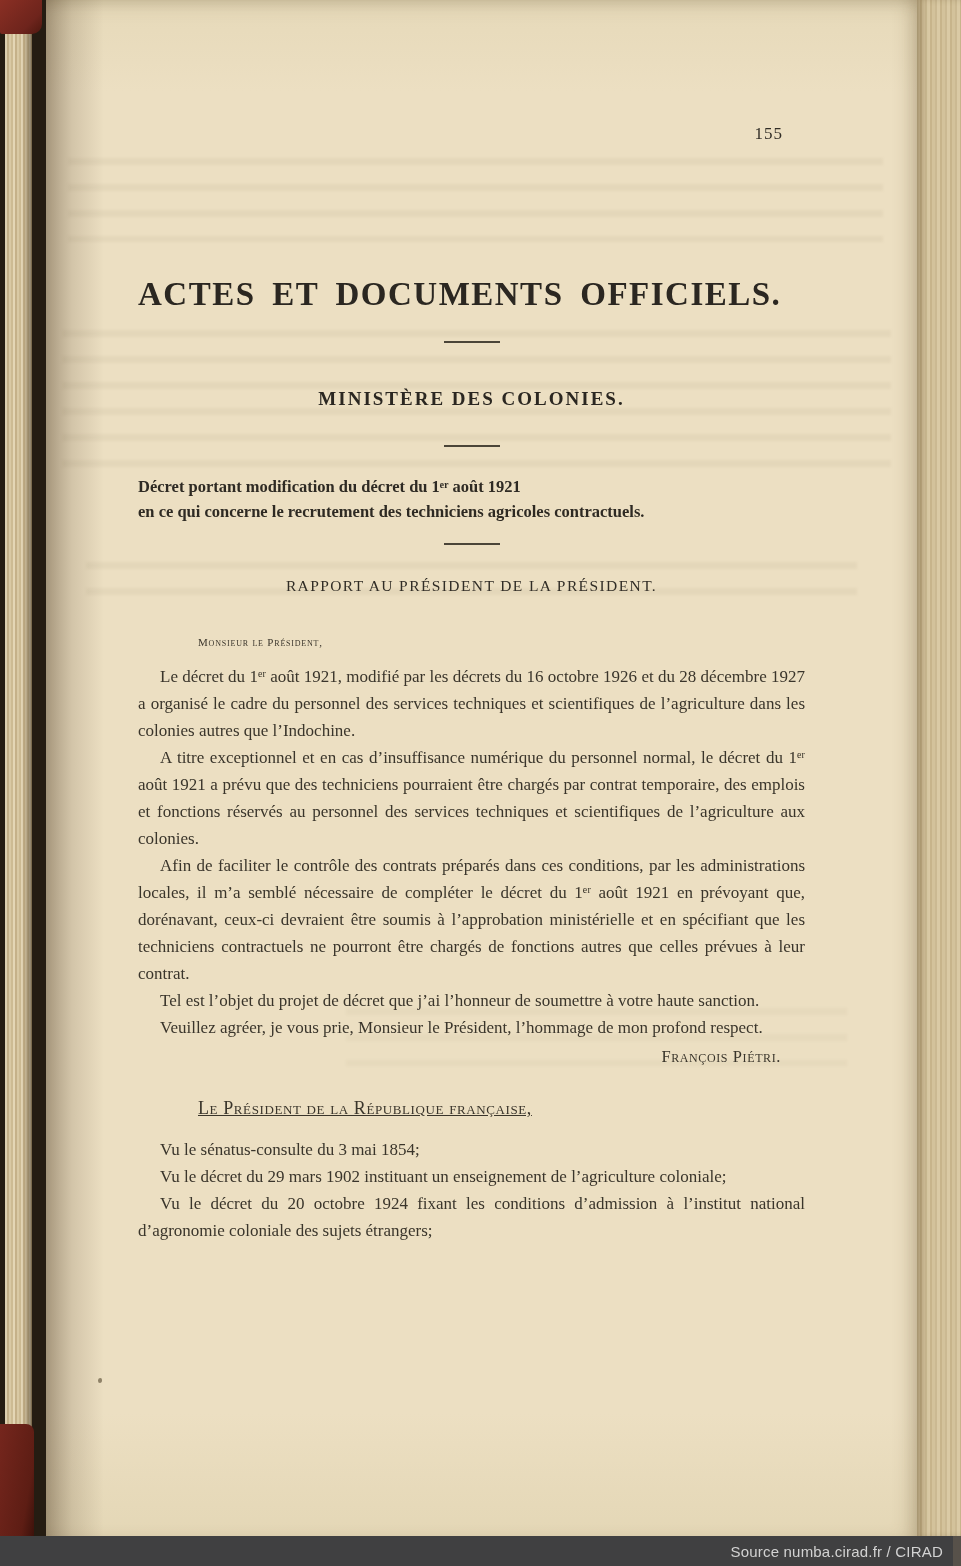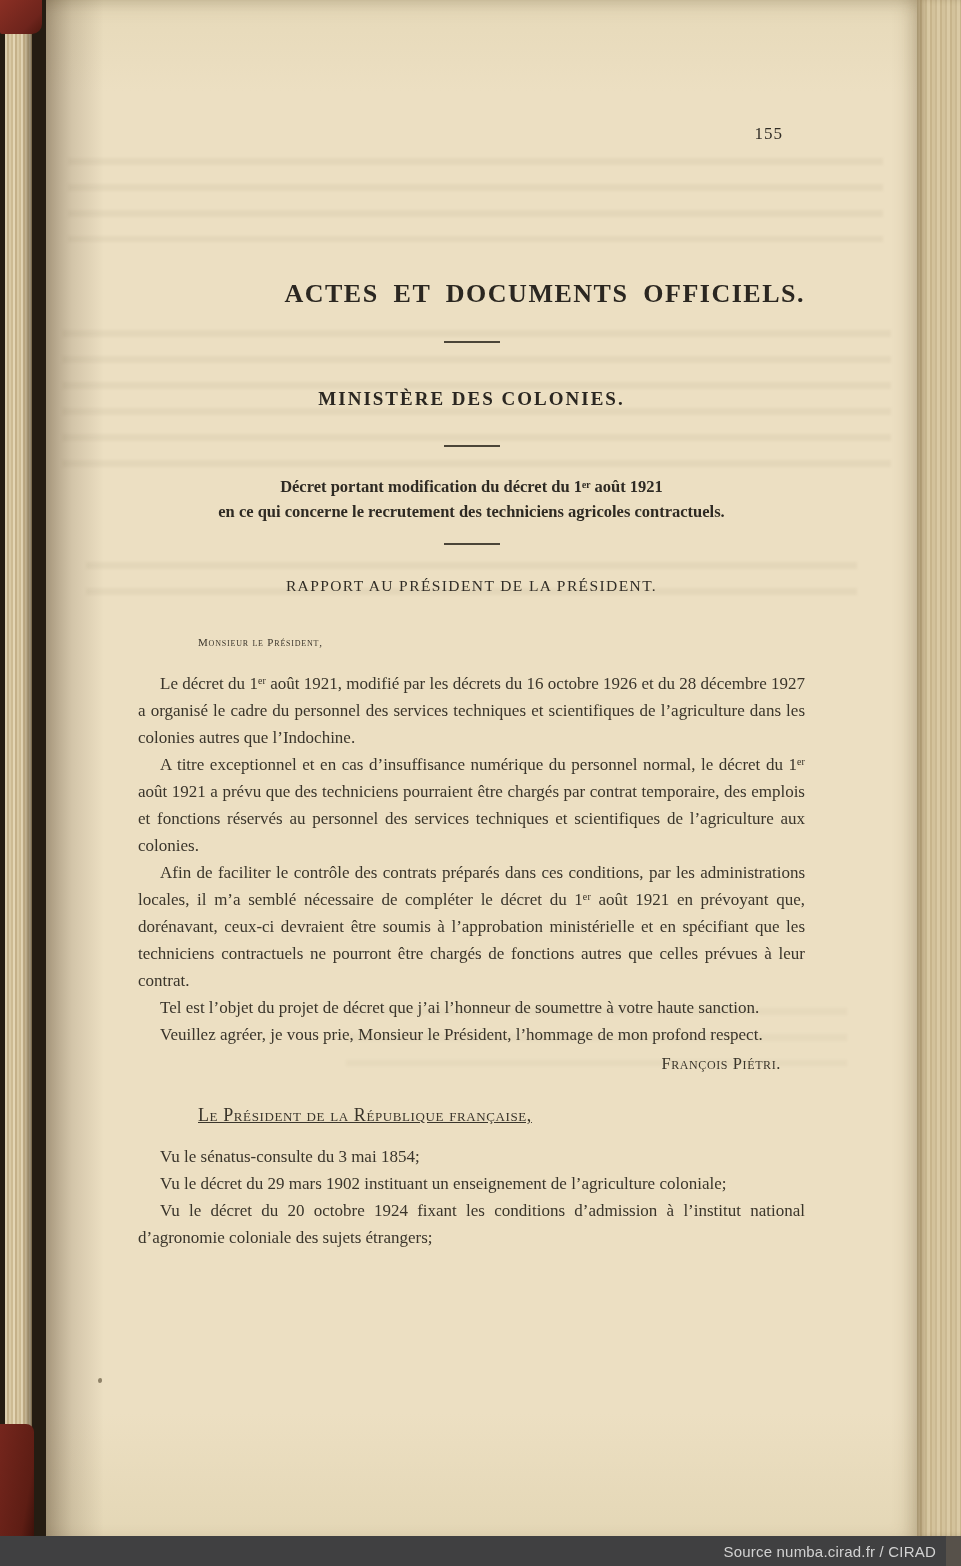--- a/index.html
+++ b/index.html
@@ -70,70 +70,70 @@
   
   .edge-stack-right {
     position: absolute; right: 0; top: 0; bottom: 30px; width: 44px;
     background: repeating-linear-gradient(90deg,
       #dacaa5 0 3px, #c7b48b 3px 5px, #d3c29b 5px 8px, #cbb992 8px 10px);
     box-shadow: inset 7px 0 9px -4px rgba(86,64,30,.5);
   }
 
   
   .footer-bar {
-    position: absolute; left: 0; right: 15px; bottom: 0; height: 30px;
+    position: absolute; left: 0; right: 8px; bottom: 0; height: 30px;
     background: #404041;
     display: flex; align-items: center; justify-content: flex-end;
     padding-right: 10px;
     font-family: "Liberation Sans", sans-serif;
     font-size: 15px; color: #d2d2d2; letter-spacing: .2px;
   }
 
   
   .content {
     position: relative;
     padding: 120px 112px 0 68px;
     color: #3a352b;
     font-size: 17px;
     line-height: 27px;
   }
   .page-number {
     text-align: right; padding-right: 22px;
     font-size: 17px; letter-spacing: 1px; color: #312d26;
   }
   .main-title {
-    margin: 128px 0 0; text-align: right;
-    font-size: 26px; font-weight: 700; line-height: 38px;
+    margin: 128px 0 0; text-align: left;
+    font-size: 33px; font-weight: 700; line-height: 38px;
     letter-spacing: 1.5px; word-spacing: 7px; color: #2b2721;
   }
   .rule {
     width: 56px; height: 0; margin: 0 auto;
     border-top: 2px solid #4b4538;
   }
   .rule.r1 { margin-top: 28px; }
   .rule.r2 { margin-top: 33px; }
   .rule.r3 { margin-top: 19px; }
   .ministry {
     margin: 42px 0 0; text-align: center;
     font-size: 19px; font-weight: 700; letter-spacing: 2px; color: #2b2721;
   }
   .decree-title {
-    margin: 27px 0 0; text-align: center; white-space: pre-line;
+    margin: 27px 0 0; text-align: left; white-space: pre-line;
     font-size: 16.5px; font-weight: 700; line-height: 25px; color: #2e2a23;
   }
   .report-title {
     margin: 27px 0 0; text-align: center;
     font-size: 15.5px; letter-spacing: 1.4px; color: #312d26;
   }
   .salutation {
     margin: 30px 0 0; padding-left: 60px;
     font-variant: small-caps; letter-spacing: .8px; font-size: 11px;
   }
   .body-par { margin: 0; text-indent: 22px; text-align: justify; }
-  .body-par.first { margin-top: 14px; }
+  .body-par.first { margin-top: 7px; }
   .signature {
     margin-top: 2px; text-align: right; padding-right: 24px;
     font-variant: small-caps; letter-spacing: .6px; font-size: 16.5px;
   }
   .president-line {
     margin: 25px 0 0; padding-left: 60px;
     font-variant: small-caps; letter-spacing: .6px; font-size: 18px; text-decoration: underline;
   }
   .vu-block { margin-top: 14px; }
 </style>

